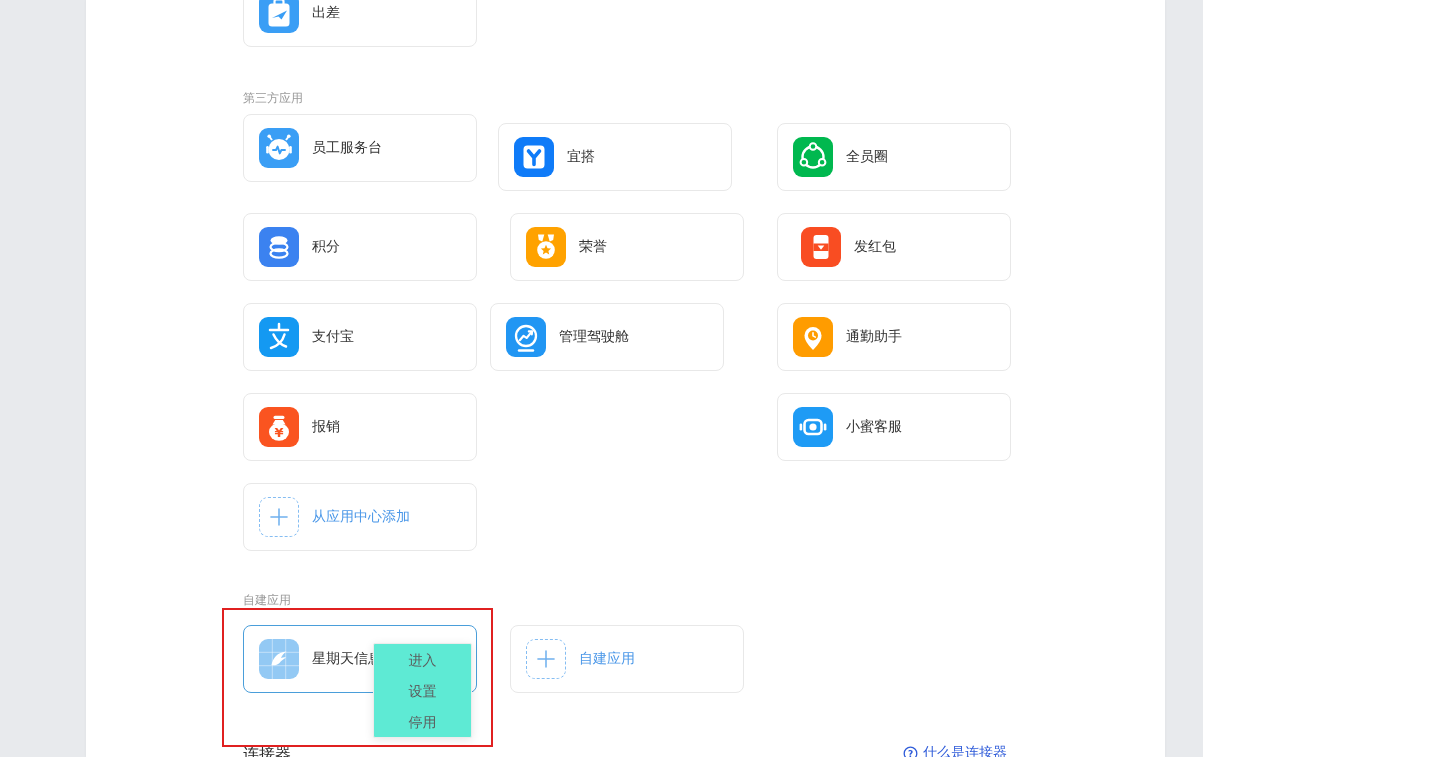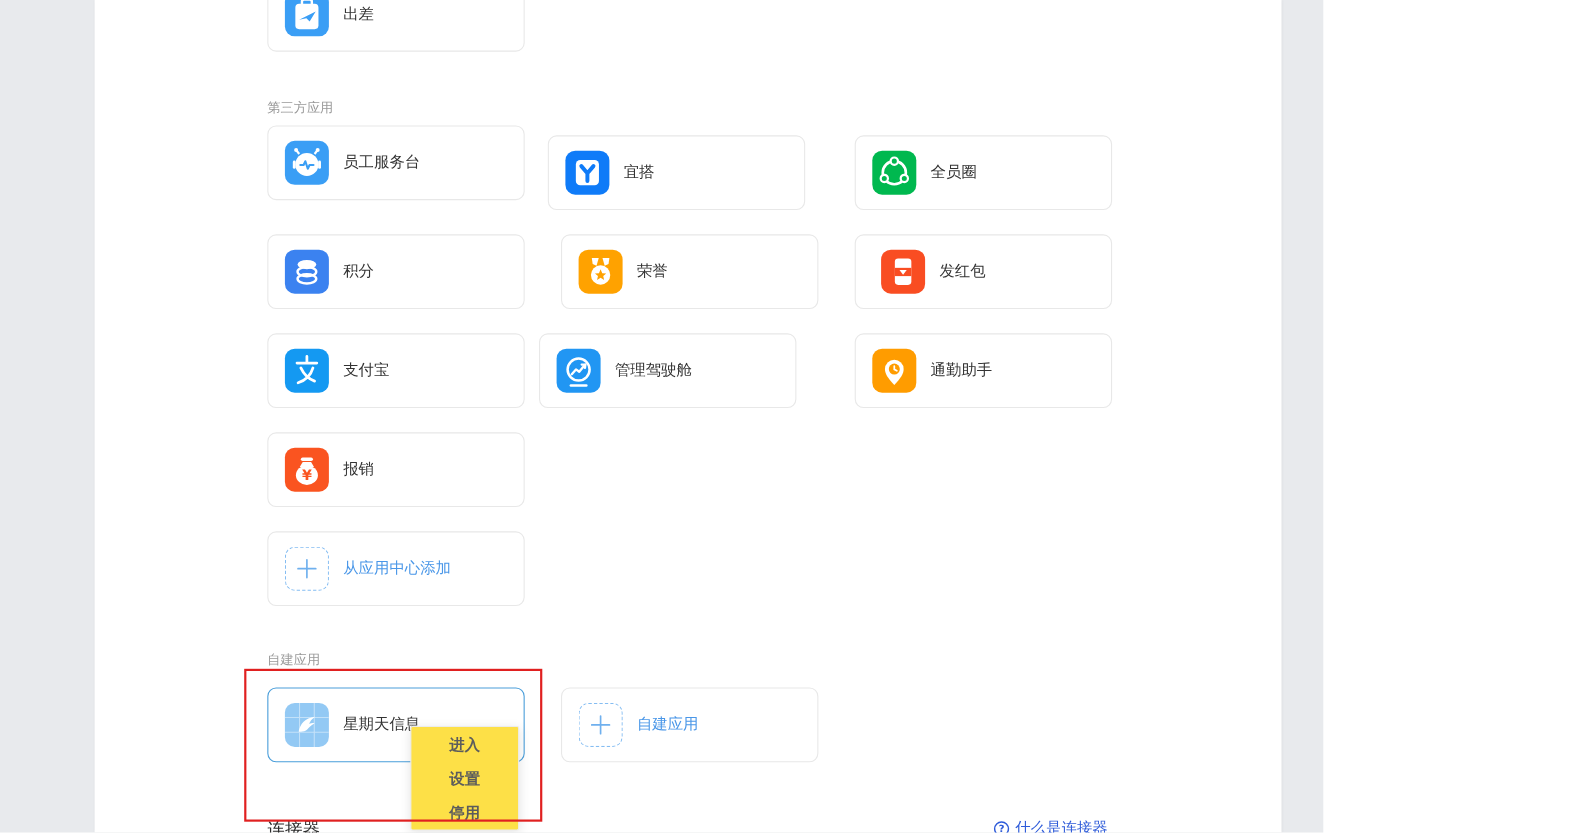--- a/index.html
+++ b/index.html
@@ -17,23 +17,23 @@
   .app-icon svg { display:block; }
   .card .label { margin-left:13px; font-size:14px; color:#333333; white-space:nowrap; overflow:hidden; }
   .card .label.blue { color:#4a97e8; }
 
   .dash-icon { width:40px; height:40px; border:1px dashed #85bdf2; border-radius:9px; flex:0 0 40px;
                display:flex; align-items:center; justify-content:center; }
 
   .annotation-box { position:absolute; left:222px; top:608px; width:271px; height:139px;
                     border:2px solid #e02020; z-index:60; pointer-events:none; }
 
-  .context-menu { position:absolute; left:373px; top:660px; width:99px; height:95px; background:#fde047;
+  .context-menu { position:absolute; left:373px; top:643px; width:99px; height:95px; background:#5eead4;
                   border:1px solid #ececec; border-radius:2px; box-shadow:0 2px 10px rgba(0,0,0,.10);
-                  z-index:50; padding:1px 0;font-weight:bold; }
+                  z-index:50; padding:1px 0; }
   .context-menu .item { height:31px; line-height:31px; text-align:center; font-size:14px; color:#5c5c5c; cursor:pointer; }
 
   .connector-title { position:absolute; left:243px; top:744px; font-size:16px; color:#2b2b2b; font-weight:500; }
   .help-link { position:absolute; left:903px; top:744px; display:flex; align-items:center; gap:5px;
                font-size:14px; color:#2e5bd9; cursor:pointer; }
 
   .scroll-thumb { position:absolute; left:1433px; top:257px; width:6px; height:54px;
                   background:#c7cacd; border-radius:3px; z-index:70; }
 </style>
 </head>
@@ -157,20 +157,31 @@
       <span class="app-icon" style="background: rgb(250, 84, 32);">
         <svg width="40" height="40" viewBox="0 0 40 40">
           <rect x="14.5" y="8.8" width="11" height="3.2" rx="1.6" fill="#fff"></rect>
           <path d="M16.2,13 L23.8,13 L26.5,17.5 L13.5,17.5 Z" fill="#fff"></path>
           <ellipse cx="20" cy="25" rx="10" ry="8.8" fill="#fff"></ellipse>
           <text x="20" y="29.5" text-anchor="middle" font-size="13" font-weight="bold" fill="#fa5420" font-family="'DejaVu Sans',sans-serif">¥</text>
         </svg>
       </span>
       <span class="label">报销</span>
     </div>
+    <div class="card" style="left:691px; top:393px;">
+      <span class="app-icon" style="background: rgb(30, 155, 245);">
+        <svg width="40" height="40" viewBox="0 0 40 40">
+          <rect x="11.5" y="13" width="17" height="14" rx="4" fill="none" stroke="#fff" stroke-width="2.6"></rect>
+          <rect x="6.6" y="16.5" width="2.6" height="7" rx="1.3" fill="#fff"></rect>
+          <rect x="30.8" y="16.5" width="2.6" height="7" rx="1.3" fill="#fff"></rect>
+          <circle cx="20" cy="20" r="3.6" fill="#fff"></circle>
+        </svg>
+      </span>
+      <span class="label">小蜜客服</span>
+    </div>
 
     <div class="card" style="left:157px; top:483px;">
       <span class="dash-icon">
         <svg width="40" height="40" viewBox="0 0 40 40">
           <path d="M20,11.5 L20,28.5 M11.5,20 L28.5,20" stroke="#6fb0ee" stroke-width="1.6" stroke-linecap="round"></path>
         </svg>
       </span>
       <span class="label blue">从应用中心添加</span>
     </div>
 

